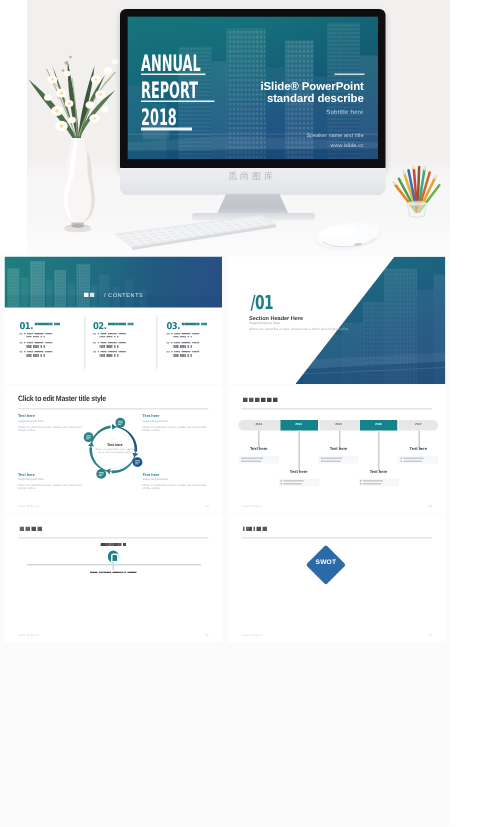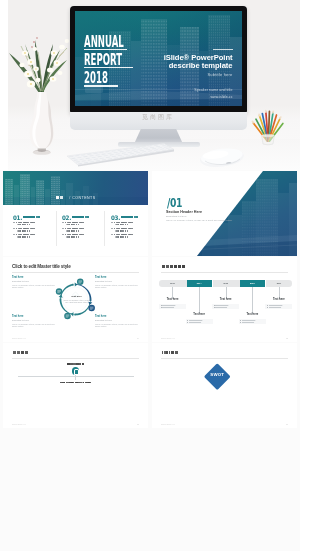--- a/index.html
+++ b/index.html
@@ -2,21 +2,21 @@
 <html><head>
 <meta charset="utf-8">
 <title>Annual Report 2018 PPT template preview</title>
 <style>
 * { box-sizing: border-box; margin:0; padding:0; }
 html,body { width:300px; height:551px; overflow:hidden; background:#ffffff;
   font-family:"Liberation Sans", sans-serif; -webkit-font-smoothing:antialiased; }
 #page { position:relative; width:300px; height:551px; background:#ffffff; }
 
 
-#hero { position:absolute; left:8px; top:0; width:300px; height:170px;
+#hero { position:absolute; left:18px; top:0; width:300px; height:170px;
   background:#1d4ed8; overflow:hidden; }
 #hero .deskbg { position:absolute; inset:0;
   background:
     linear-gradient(180deg,#f2f0ef 0%,#f2f0ef 62%,#f7f6f6 70%,#fbfafa 100%); }
 #hero .floorline { position:absolute; left:0; top:139px; width:300px; height:31px;
   background:linear-gradient(180deg,#f7f6f6 0%,#fcfcfc 100%); }
 
 .vase { position:absolute; left:-1px; top:20px; width:70px; height:135px; }
 .kbd { position:absolute; left:56px; top:143px; width:112px; height:24px; }
 .mouse { position:absolute; left:191px; top:146px; width:46px; height:22px; }
@@ -297,21 +297,21 @@
         <div class="scr-title">
           <div class="ln t1">ANNUAL</div>
           <div class="rule r1"></div>
           <div class="ln t2">REPORT</div>
           <div class="rule r2"></div>
           <div class="ln t3">2018</div>
           <div class="rule r3"></div>
         </div>
         <div class="scr-right">
           <div class="sr-kick"></div>
-          <div class="sr-h">iSlide® PowerPoint describe template</div>
+          <div class="sr-h">iSlide® PowerPoint standard describe</div>
           <div class="sr-sub">Subtitle here</div>
           <div class="sr-meta">Speaker name and title
 www.islide.cc</div>
         </div>
       </div>
     </div>
     <div class="mon-chin"></div>
     <div class="mon-stand"></div>
     <div class="mon-foot"></div>
 

